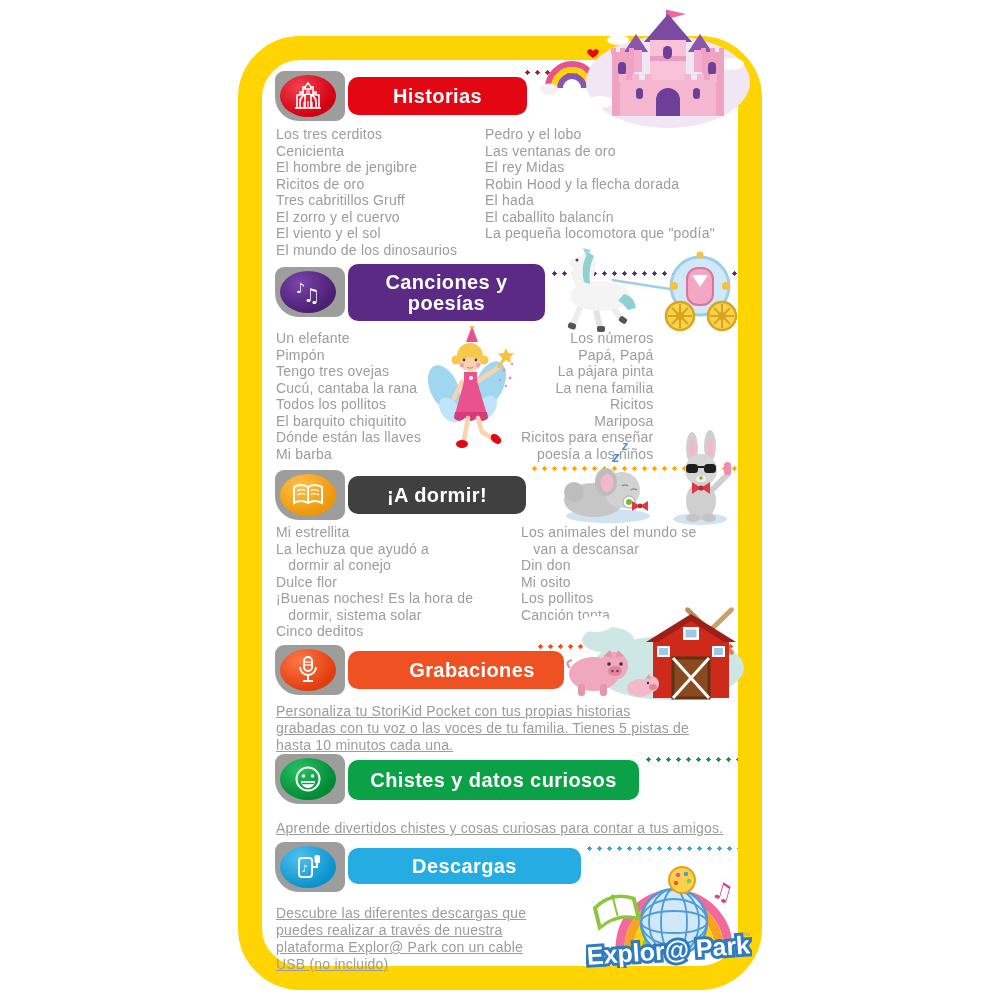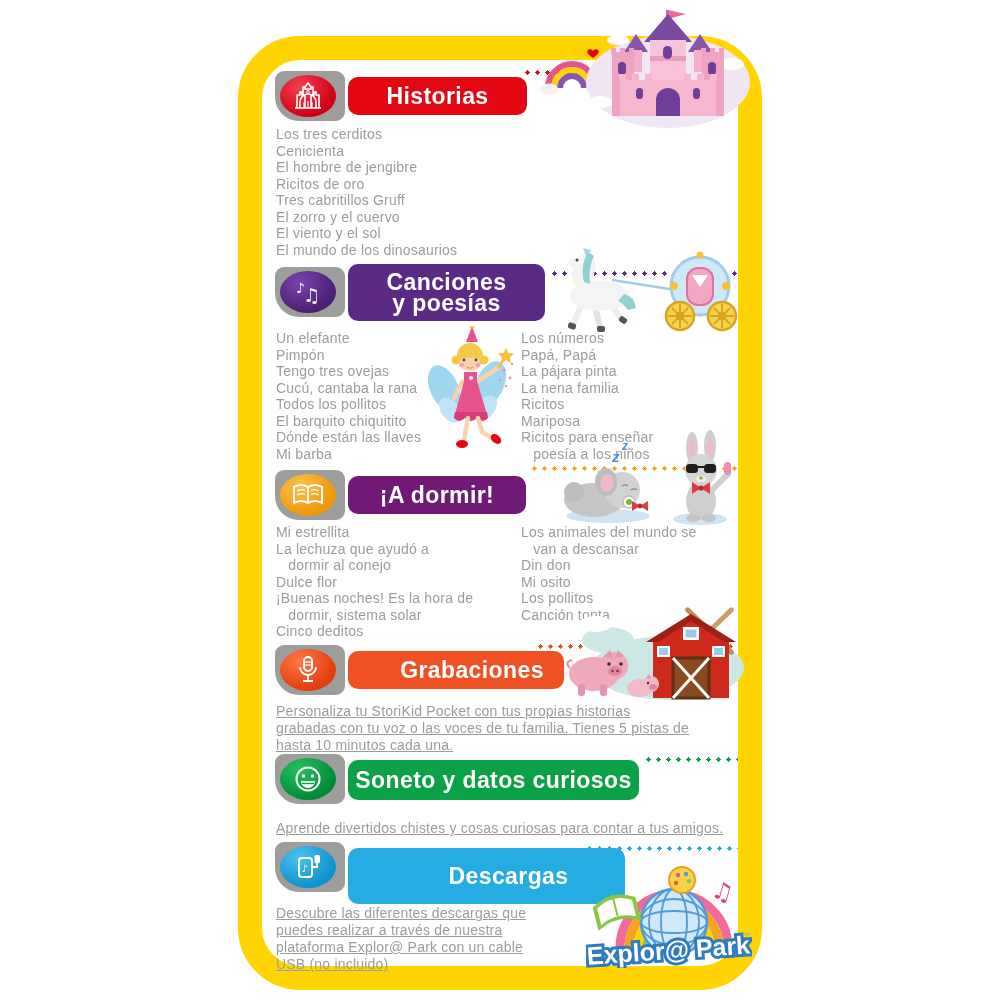--- a/index.html
+++ b/index.html
@@ -12,26 +12,26 @@
   .chip{position:absolute;width:70px;height:50px;background:#9d9d9c;border-radius:9px 9px 9px 24px;z-index:2;}
   .oval{position:absolute;left:5px;top:4px;width:56px;height:42px;border-radius:50%;
         display:flex;align-items:center;justify-content:center;}
   .oval.red{background:radial-gradient(ellipse at 35% 28%,#f4404f,#cf0012 70%);}
   .oval.purple{background:radial-gradient(ellipse at 35% 28%,#7a44ad,#4b1f73 70%);}
   .oval.amber{background:radial-gradient(ellipse at 35% 28%,#ffc04a,#ef9708 70%);}
   .oval.orange{background:radial-gradient(ellipse at 35% 28%,#ff7747,#e23d0e 70%);}
   .oval.green{background:radial-gradient(ellipse at 35% 28%,#27c061,#008a35 70%);}
   .oval.blue{background:radial-gradient(ellipse at 35% 28%,#4cc2f1,#0d92cc 70%);}
   
-  .bar{position:absolute;border-radius:10px;color:#fff;font-weight:bold;font-size:23px;
+  .bar{position:absolute;border-radius:10px;color:#fff;font-weight:bold;font-size:20px;
        letter-spacing:.4px;display:flex;align-items:center;justify-content:center;
        text-align:center;line-height:21px;z-index:2;}
   .bar.red{background:#e30613;}
   .bar.purple{background:#5b2a84;}
-  .bar.amber{background:#701a75;}
+  .bar.amber{background:#404040;}
   .bar.orange{background:#f05123;}
   .bar.green{background:#0aa147;}
   .bar.blue{background:#25ace3;}
   
   .dots{position:absolute;height:5px;background-repeat:repeat-x;background-size:10px 5px;z-index:1;}
   .dots.red{background-image:radial-gradient(circle 2.2px at 2.5px 2.5px,#e30613 99%,transparent);}
   .dots.purple{background-image:radial-gradient(circle 2.2px at 2.5px 2.5px,#5b2a84 99%,transparent);}
   .dots.amber{background-image:radial-gradient(circle 2.2px at 2.5px 2.5px,#f7a521 99%,transparent);}
   .dots.orange{background-image:radial-gradient(circle 2.2px at 2.5px 2.5px,#f05123 99%,transparent);}
   .dots.green{background-image:radial-gradient(circle 2.2px at 2.5px 2.5px,#0aa147 99%,transparent);}
@@ -62,20 +62,21 @@
         <path d="M10 28 v-6 a8 8 0 0 1 16 0 v6" fill="none"></path>
         <path d="M14 28 v-6 M18 28 v-7 M22 28 v-6" stroke-width="1.2"></path>
         <rect x="16.8" y="10.5" width="2.4" height="3.5" rx="1.2" stroke-width="1.1"></rect>
       </svg>
     </div>
   </div>
   <div class="bar red" style="left:348px;top:77px;width:179px;height:38px;">
     <span>Historias</span>
   </div>
   <div class="list" style="left:276px;top:126px;"><div class="list-line">Los tres cerditos</div><div class="list-line">Cenicienta</div><div class="list-line">El hombre de jengibre</div><div class="list-line">Ricitos de oro</div><div class="list-line">Tres cabritillos Gruff</div><div class="list-line">El zorro y el cuervo</div><div class="list-line">El viento y el sol</div><div class="list-line">El mundo de los dinosaurios</div></div>
+  <div class="list" style="left:485px;top:126px;"><div class="list-line">Pedro y el lobo</div><div class="list-line">Las ventanas de oro</div><div class="list-line">El rey Midas</div><div class="list-line">Robin Hood y la flecha dorada</div><div class="list-line">El hada</div><div class="list-line">El caballito balancín</div><div class="list-line">La pequeña locomotora que "podía"</div></div>
 
   <svg class="illus top" style="left:540px;top:44px;" width="64" height="52" viewBox="0 0 64 52">
     <path d="M8 44 A24 24 0 0 1 56 44" fill="none" stroke="#e8528f" stroke-width="6"></path>
     <path d="M14 44 A18 18 0 0 1 50 44" fill="none" stroke="#ffd400" stroke-width="6"></path>
     <path d="M20 44 A12 12 0 0 1 44 44" fill="none" stroke="#8a55ad" stroke-width="6"></path>
     <ellipse cx="9" cy="45" rx="9" ry="5.5" fill="#f4f0f6"></ellipse>
     <ellipse cx="55" cy="45" rx="9" ry="5.5" fill="#f4f0f6"></ellipse>
     <path d="M53 7 c-1.8-3.4-7-1.6-5.4 2 c1 2.3 5.4 5 5.4 5 c0 0 4.4-2.7 5.4-5 c1.6-3.6-3.6-5.4-5.4-2 z" fill="#e30613"></path>
   </svg>
   <svg class="illus top" style="left:572px;top:4px;" width="178" height="128" viewBox="0 0 178 128">
@@ -121,21 +122,21 @@
       <svg width="36" height="32" viewBox="0 0 36 32" fill="#fff">
         <text x="6" y="17" font-size="14" font-family="DejaVu Sans" fill="#fff">♪</text>
         <text x="13" y="26" font-size="19" font-family="DejaVu Sans" fill="#fff">♫</text>
       </svg>
     </div>
   </div>
   <div class="bar purple" style="left:348px;top:264px;width:197px;height:57px;padding:8px 34px;box-sizing:border-box;">
     <span>Canciones y poesías</span>
   </div>
   <div class="list" style="left:276px;top:330px;"><div class="list-line">Un elefante</div><div class="list-line">Pimpón</div><div class="list-line">Tengo tres ovejas</div><div class="list-line">Cucú, cantaba la rana</div><div class="list-line">Todos los pollitos</div><div class="list-line">El barquito chiquitito</div><div class="list-line">Dónde están las llaves</div><div class="list-line">Mi barba</div></div>
-  <div class="list" style="left:521px;top:330px;"><div class="list-line">Los números</div><div class="list-line">Papá, Papá</div><div class="list-line">La pájara pinta</div><div class="list-line">La nena familia</div><div class="list-line">Ricitos</div><div class="list-line">Mariposa</div><div class="list-line">Ricitos para enseñar</div><div class="list-line">   poesía a los niños</div></div>
+  <div class="list" style="left:521px;top:330px;text-align:right;"><div class="list-line">Los números</div><div class="list-line">Papá, Papá</div><div class="list-line">La pájara pinta</div><div class="list-line">La nena familia</div><div class="list-line">Ricitos</div><div class="list-line">Mariposa</div><div class="list-line">Ricitos para enseñar</div><div class="list-line">   poesía a los niños</div></div>
 
   <svg class="illus" style="left:550px;top:246px;" width="198" height="88" viewBox="0 0 198 88">
     <line x1="62" y1="34" x2="126" y2="44" stroke="#9fcdea" stroke-width="2.5"></line>
     <path d="M30 62 l-8 18" stroke="#ededed" stroke-width="6" stroke-linecap="round"></path>
     <path d="M46 64 l4 18" stroke="#e3e3e3" stroke-width="6" stroke-linecap="round"></path>
     <path d="M62 60 l10 14" stroke="#ededed" stroke-width="6" stroke-linecap="round"></path>
     <rect x="18" y="77" width="8" height="6" rx="2" fill="#555" transform="rotate(18 22 80)"></rect>
     <rect x="47" y="80" width="8" height="6" rx="2" fill="#555"></rect>
     <rect x="69" y="71" width="8" height="6" rx="2" fill="#555" transform="rotate(35 73 74)"></rect>
     <ellipse cx="50" cy="50" rx="30" ry="15" fill="#f4f4f4"></ellipse>
@@ -329,36 +330,36 @@
       <svg width="34" height="32" viewBox="0 0 34 32" fill="none" stroke="#fff" stroke-width="2">
         <circle cx="17" cy="16" r="11.5"></circle>
         <circle cx="12.5" cy="13" r="1.8" fill="#fff" stroke="none"></circle>
         <circle cx="21.5" cy="13" r="1.8" fill="#fff" stroke="none"></circle>
         <path d="M10 18 a7 7 0 0 0 14 0 z" fill="#fff" stroke="none"></path>
         <line x1="11" y1="20.5" x2="23" y2="20.5" stroke="#0aa147" stroke-width="1.4"></line>
       </svg>
     </div>
   </div>
   <div class="bar green" style="left:348px;top:760px;width:291px;height:40px;">
-    <span>Soneto y datos curiosos</span>
+    <span>Chistes y datos curiosos</span>
   </div>
   <div class="para" style="left:276px;top:820px;">Aprende divertidos chistes y cosas curiosas para contar a tus amigos.</div>
 
   <div class="dots blue" style="left:587px;top:846px;width:151px;"></div>
   <div class="chip" style="left:275px;top:842px;">
     <div class="oval blue">
       <svg width="34" height="32" viewBox="0 0 34 32" fill="none" stroke="#fff" stroke-width="2">
         <rect x="8" y="7" width="13" height="19" rx="3"></rect>
         <text x="10.5" y="21" font-size="10" font-family="DejaVu Sans" fill="#fff" stroke="none">♪</text>
         <path d="M21 16 h5 v-5"></path>
         <rect x="23.5" y="4" width="5.5" height="8" rx="1.5" fill="#fff" stroke="none"></rect>
       </svg>
     </div>
   </div>
-  <div class="bar blue" style="left:348px;top:848px;width:233px;height:56px;padding-left:44px;">
+  <div class="bar blue" style="left:348px;top:848px;width:233px;height:36px;">
     <span>Descargas</span>
   </div>
   <div class="para" style="left:276px;top:905px;">Descubre las diferentes descargas que
 puedes realizar a través de nuestra
 plataforma Explor@ Park con un cable
 USB (no incluido)</div>
 
   <svg class="illus" style="left:586px;top:864px;" width="166" height="104" viewBox="0 0 166 104">
     <path d="M34 84 A54 54 0 0 1 142 84" fill="none" stroke="#f2699c" stroke-width="9"></path>
     <path d="M43 84 A45 45 0 0 1 133 84" fill="none" stroke="#f6a41f" stroke-width="9"></path>

